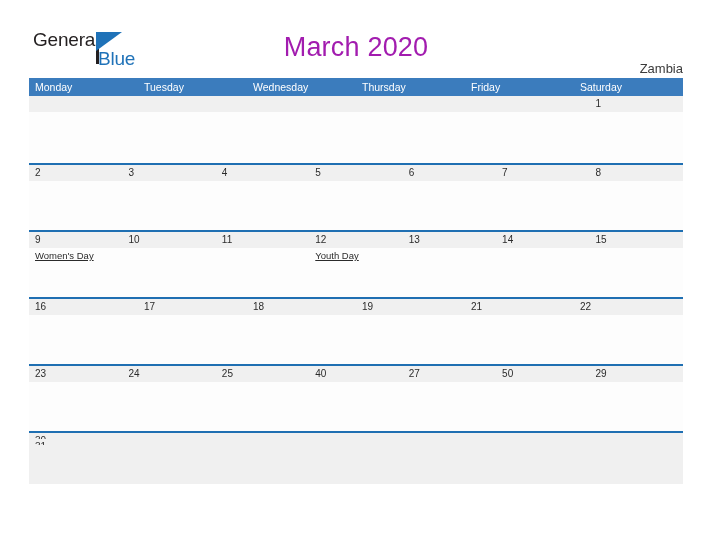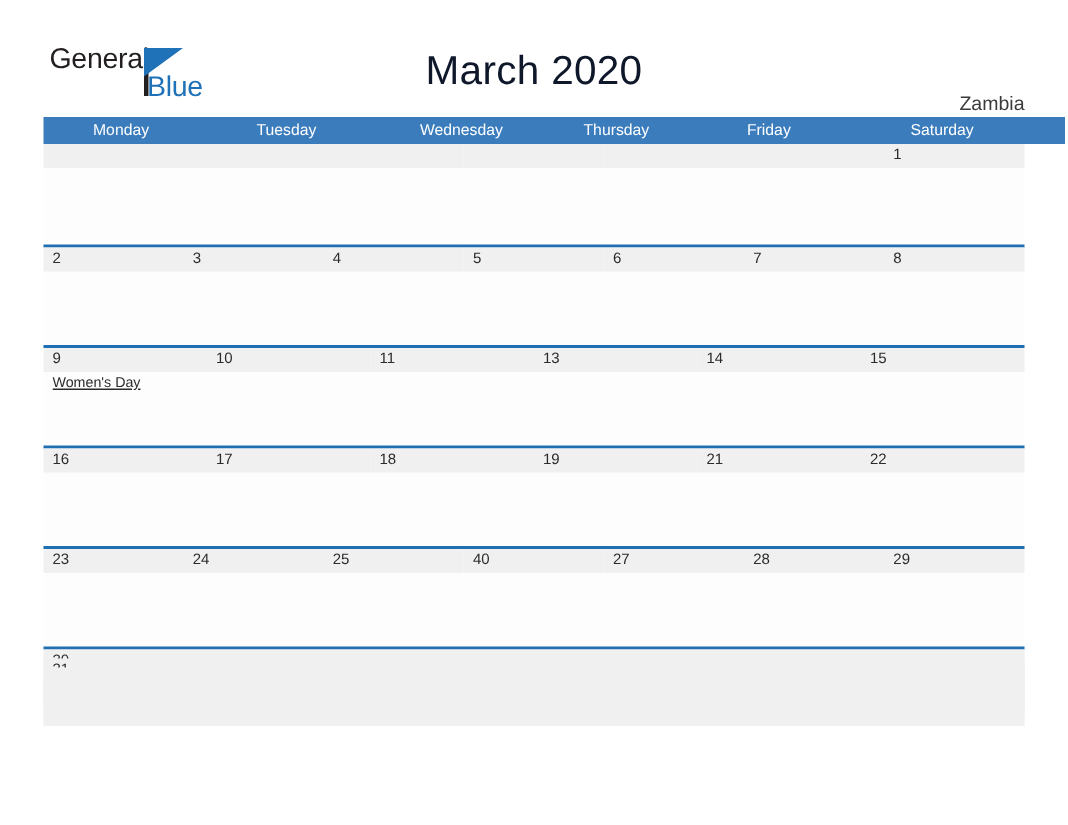--- a/index.html
+++ b/index.html
@@ -74,21 +74,21 @@
     background: #231f20;
   }
 
   .cal-title {
     position: absolute;
     left: 0;
     top: 32px;
     width: 712px;
     text-align: center;
     font-size: 27px;
-    color: #0f172a;
+    color: #a21caf;
     font-family: "Liberation Sans", sans-serif;
     letter-spacing: 0.2px;
   }
 
   .cal-country {
     position: absolute;
     right: 29px;
     top: 45px;
     font-size: 13px;
     color: #3b3b3b;
@@ -102,21 +102,20 @@
     left: 29px;
     top: 78px;
     width: 654px;
   }
 
   .weekday-row {
     display: flex;
     width: 100%;
     height: 18px;
     background: #3b7cbd;
-    padding-left: 27px;
   }
   .weekday-cell {
     flex: 1 1 0;
     color: #ffffff;
     font-size: 10.5px;
     line-height: 18px;
     padding-left: 6px;
     box-sizing: border-box;
     font-family: "Liberation Sans", sans-serif;
     white-space: nowrap;
@@ -297,20 +296,25 @@
           <span class="day-number">10</span>
           <span class="day-event"></span>
         </div>
       <div class="day-cell">
           <div class="day-band"></div>
           <span class="day-number">11</span>
           <span class="day-event"></span>
         </div>
       <div class="day-cell">
           <div class="day-band"></div>
+          <span class="day-number">12</span>
+          <span class="day-event">Youth Day</span>
+        </div>
+      <div class="day-cell">
+          <div class="day-band"></div>
           <span class="day-number">13</span>
           <span class="day-event"></span>
         </div>
       <div class="day-cell">
           <div class="day-band"></div>
           <span class="day-number">14</span>
           <span class="day-event"></span>
         </div>
       <div class="day-cell">
           <div class="day-band"></div>
@@ -373,21 +377,21 @@
           <span class="day-number">40</span>
           <span class="day-event"></span>
         </div>
       <div class="day-cell">
           <div class="day-band"></div>
           <span class="day-number">27</span>
           <span class="day-event"></span>
         </div>
       <div class="day-cell">
           <div class="day-band"></div>
-          <span class="day-number">28</span>
+          <span class="day-number">50</span>
           <span class="day-event"></span>
         </div>
       <div class="day-cell">
           <div class="day-band"></div>
           <span class="day-number">29</span>
           <span class="day-event"></span>
         </div>
     </div>
 
     <div class="week-row last">

